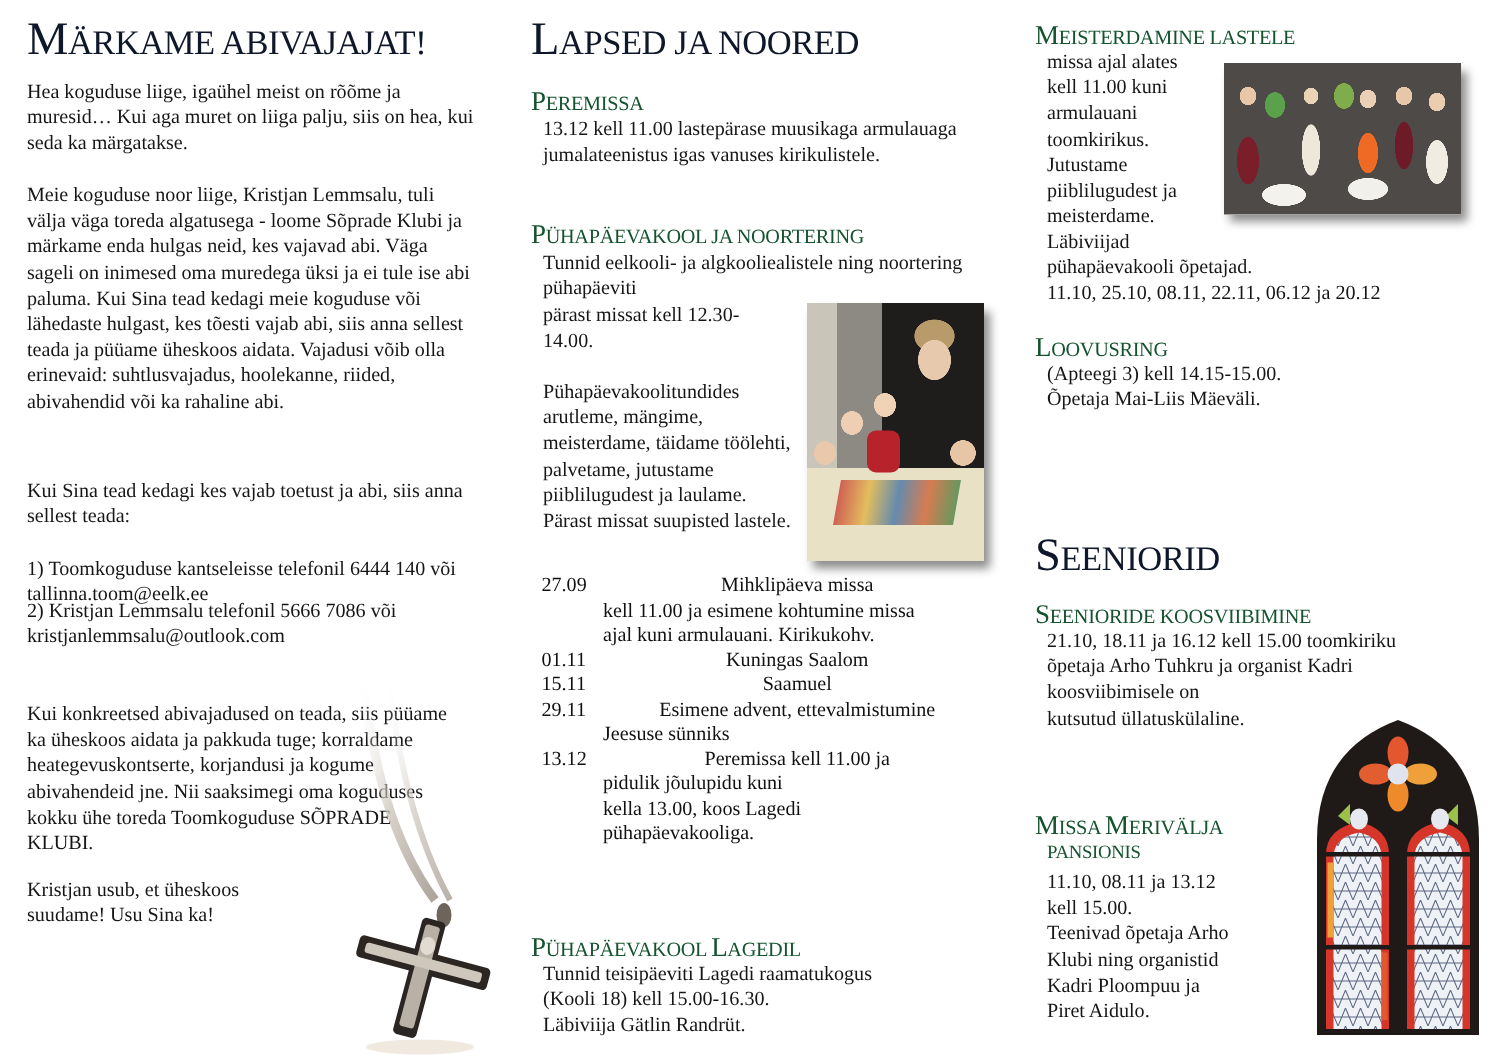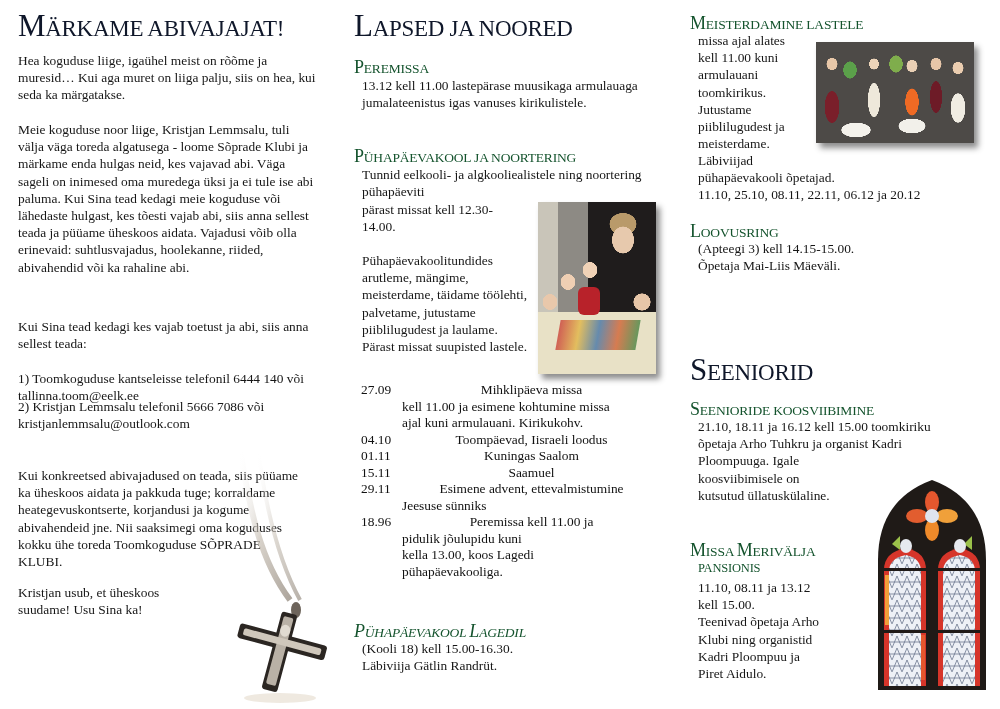--- a/index.html
+++ b/index.html
@@ -139,47 +139,44 @@
 </div>
 
 <div class="sched" id="sched">
     <div class="row">
       <span class="d">27.09</span>
       <span class="t">Mihklipäeva missa</span>
     </div>
     <div class="cont">kell 11.00 ja esimene kohtumine missa</div>
     <div class="cont">ajal kuni armulauani. Kirikukohv.</div>
     <div class="row">
-      <span class="d">04.10</span>
-      <span class="t">Toompäevad, Iisraeli loodus</span>
-    </div>
-    <div class="row">
       <span class="d">01.11</span>
       <span class="t">Kuningas Saalom</span>
     </div>
     <div class="row">
       <span class="d">15.11</span>
       <span class="t">Saamuel</span>
     </div>
     <div class="row">
       <span class="d">29.11</span>
       <span class="t">Esimene advent, ettevalmistumine</span>
     </div>
     <div class="cont">Jeesuse sünniks</div>
     <div class="row">
-      <span class="d">18.96</span>
+      <span class="d">13.12</span>
       <span class="t">Peremissa kell 11.00  ja</span>
     </div>
     <div class="cont">pidulik jõulupidu kuni</div>
     <div class="cont">kella 13.00, koos Lagedi</div>
     <div class="cont">pühapäevakooliga.</div>
   </div>
 
-<h2 class="h2 abs" style="left:354px; top:622px; white-space:nowrap;font-style:italic;"><span class="cap">P</span><span>ühapäevakool </span><span class="cap">L</span><span>agedil</span></h2>
+<h2 class="h2 abs" style="left:354px; top:622px; white-space:nowrap;"><span class="cap">P</span><span>ühapäevakool </span><span class="cap">L</span><span>agedil</span></h2>
 <div class="abs" style="left:362px; top:640px; width:300px;">
+  <div class="p">Tunnid teisipäeviti Lagedi raamatukogus</div>
   <div class="p">(Kooli 18)  kell 15.00-16.30.</div>
   <div class="p">Läbiviija Gätlin Randrüt.</div>
 </div>
 
 <h2 class="h2 abs" style="left:690px; top:14px; white-space:nowrap;"><span class="cap">M</span><span>eisterdamine lastele</span></h2>
 <div class="abs" style="left:698px; top:32px; width:120px;">
   <div class="p">missa ajal alates</div>
   <div class="p">kell 11.00 kuni</div>
   <div class="p">armulauani</div>
   <div class="p">toomkirikus.</div>
@@ -199,21 +196,20 @@
   <div class="p">(Apteegi 3) kell 14.15-15.00.</div>
   <div class="p">Õpetaja Mai-Liis Mäeväli.</div>
 </div>
 
 <h1 class="h1 abs" style="left:690px; top:354px; white-space:nowrap;"><span class="cap">S</span><span>eeniorid</span></h1>
 
 <h2 class="h2 abs" style="left:690px; top:400px; white-space:nowrap;"><span class="cap">S</span><span>eenioride koosviibimine</span></h2>
 <div class="abs" style="left:698px; top:418px; width:300px; white-space:nowrap;">
   <div class="p">21.10, 18.11 ja 16.12 kell 15.00 toomkiriku</div>
   <div class="p">õpetaja Arho Tuhkru ja organist Kadri</div>
-  <div class="p">Ploompuuga. Igale</div>
   <div class="p">koosviibimisele on</div>
   <div class="p">kutsutud üllatuskülaline.</div>
 </div>
 
 <h2 class="h2 abs" style="left:690px; top:541px; white-space:nowrap;"><span class="cap">M</span><span>issa </span><span class="cap">M</span><span>erivälja</span></h2>
 <div class="h2 abs" style="left:698px; top:562px; font-size:12.5px; text-transform:uppercase;">pansionis</div>
 <div class="abs" style="left:698px; top:579px; width:170px; white-space:nowrap;">
   <div class="p">11.10, 08.11 ja 13.12</div>
   <div class="p">kell 15.00.</div>
   <div class="p">Teenivad õpetaja Arho</div>

